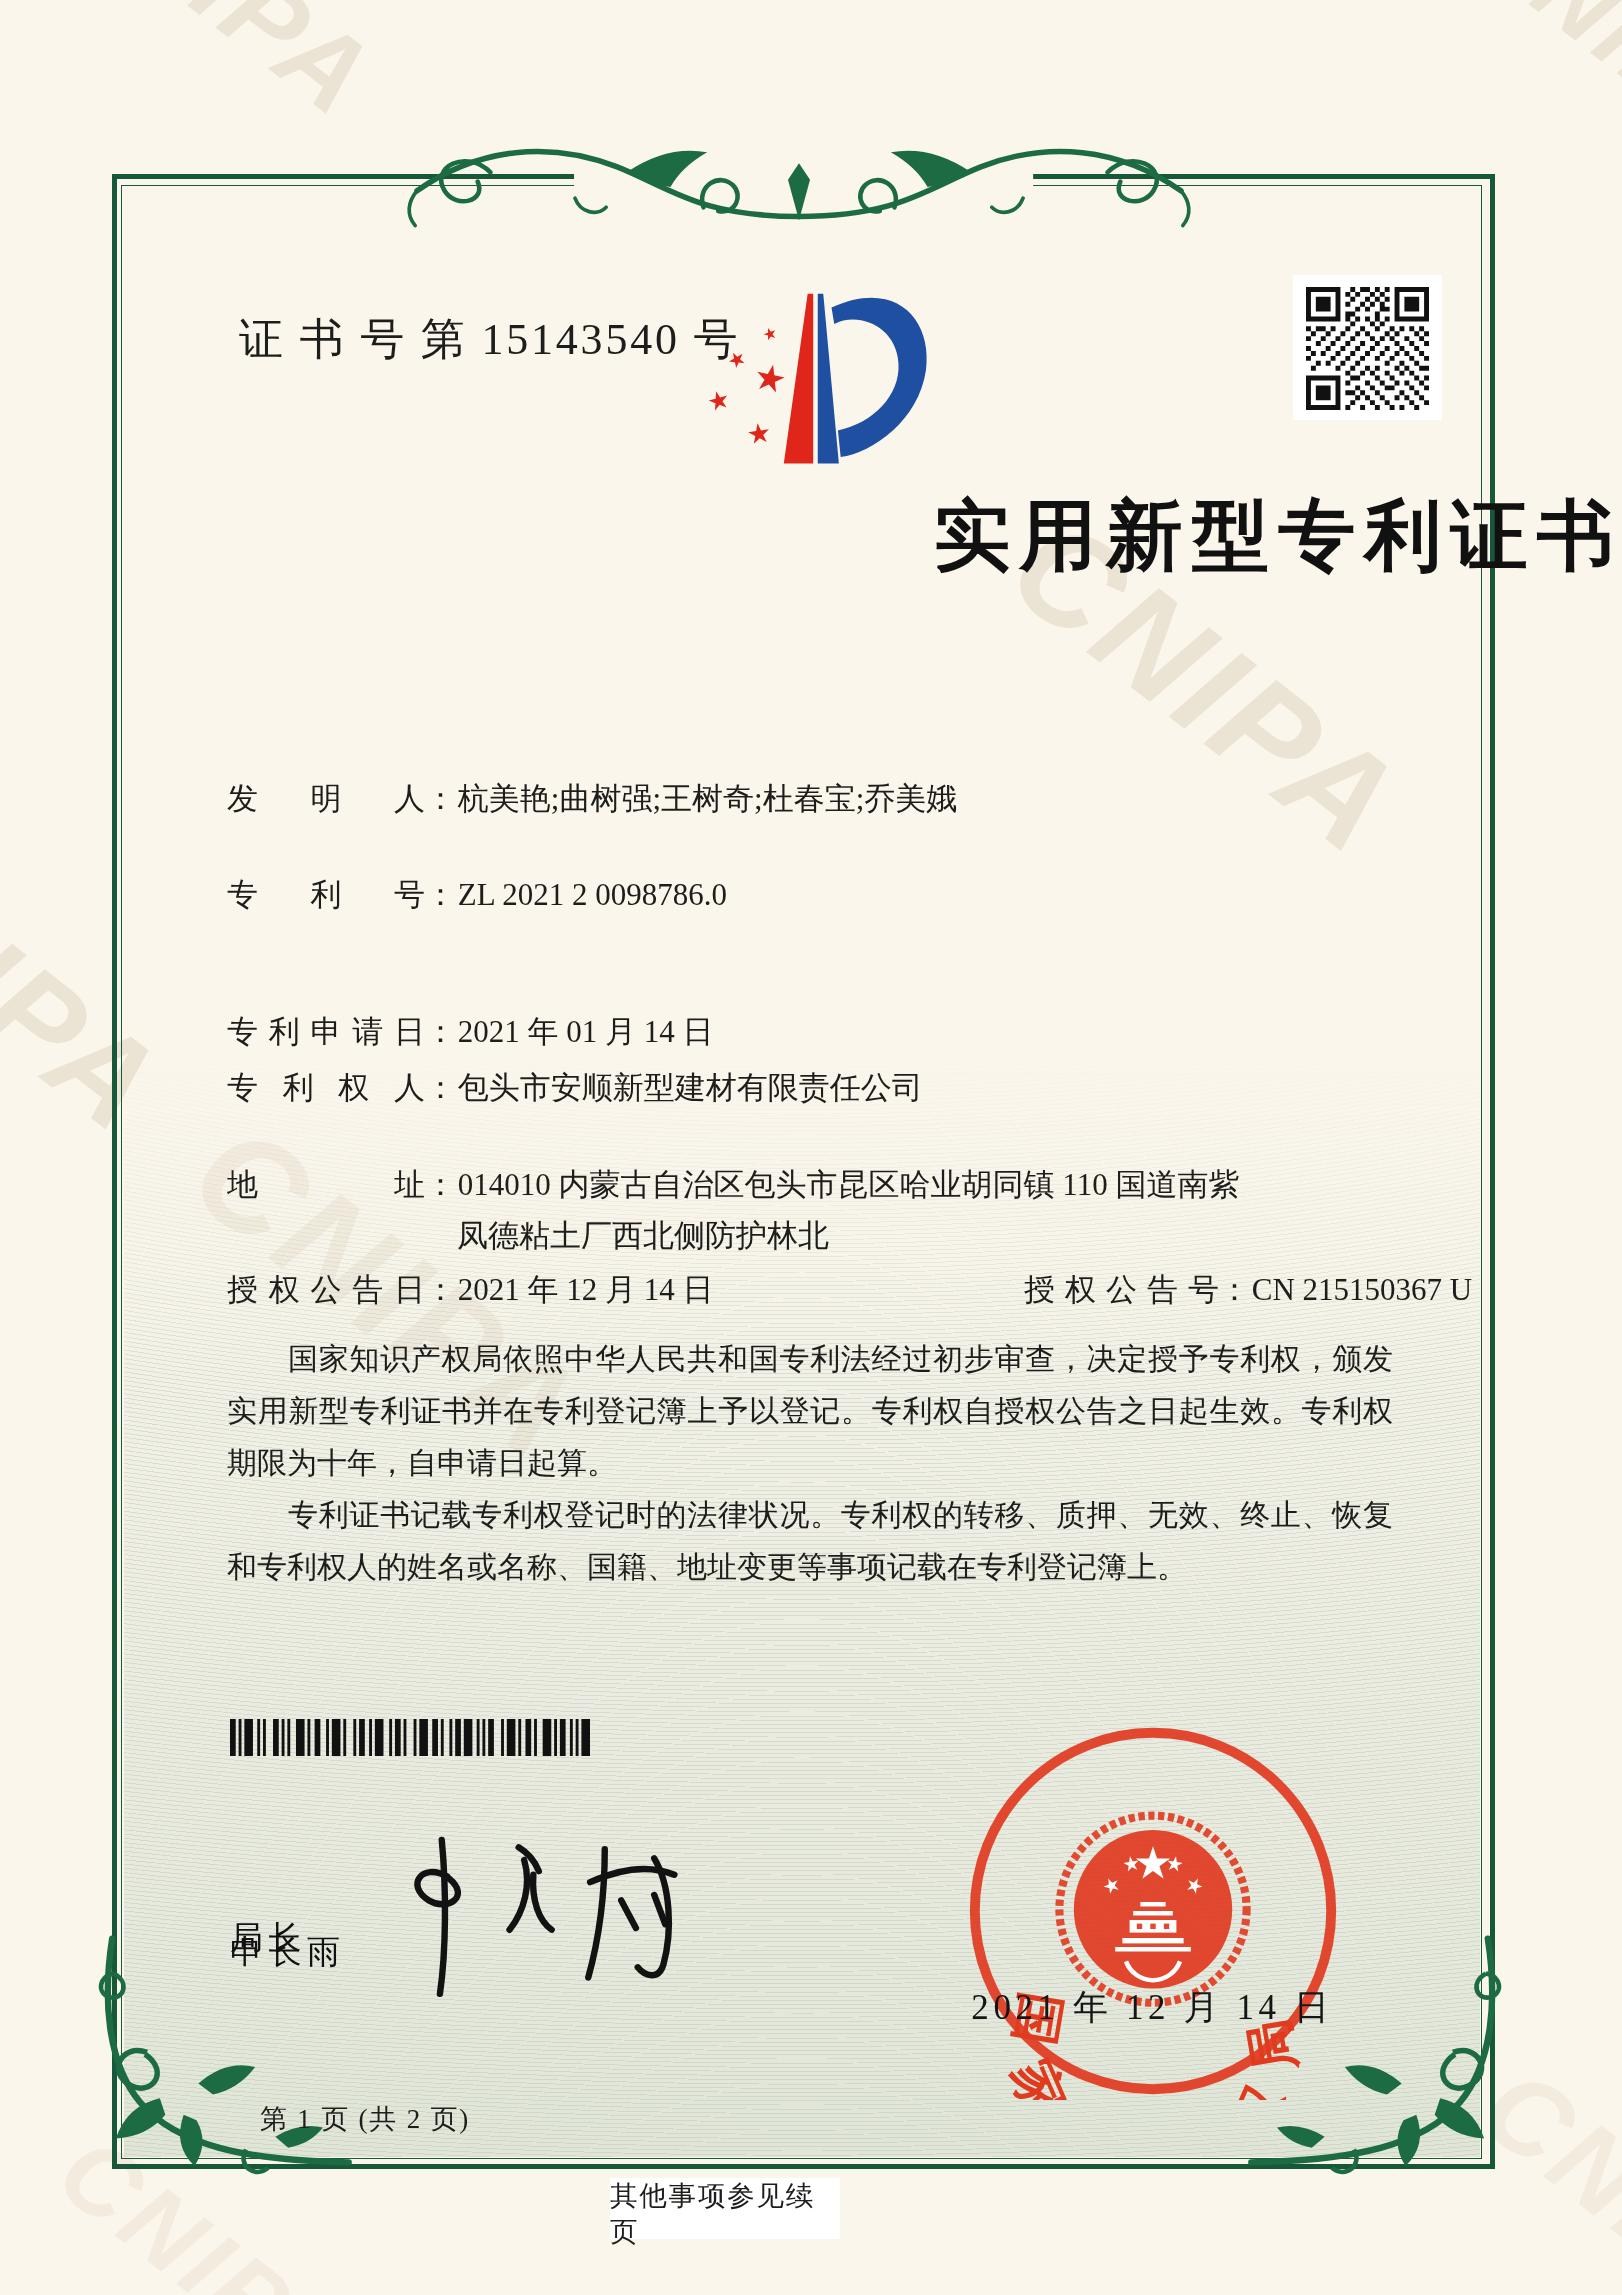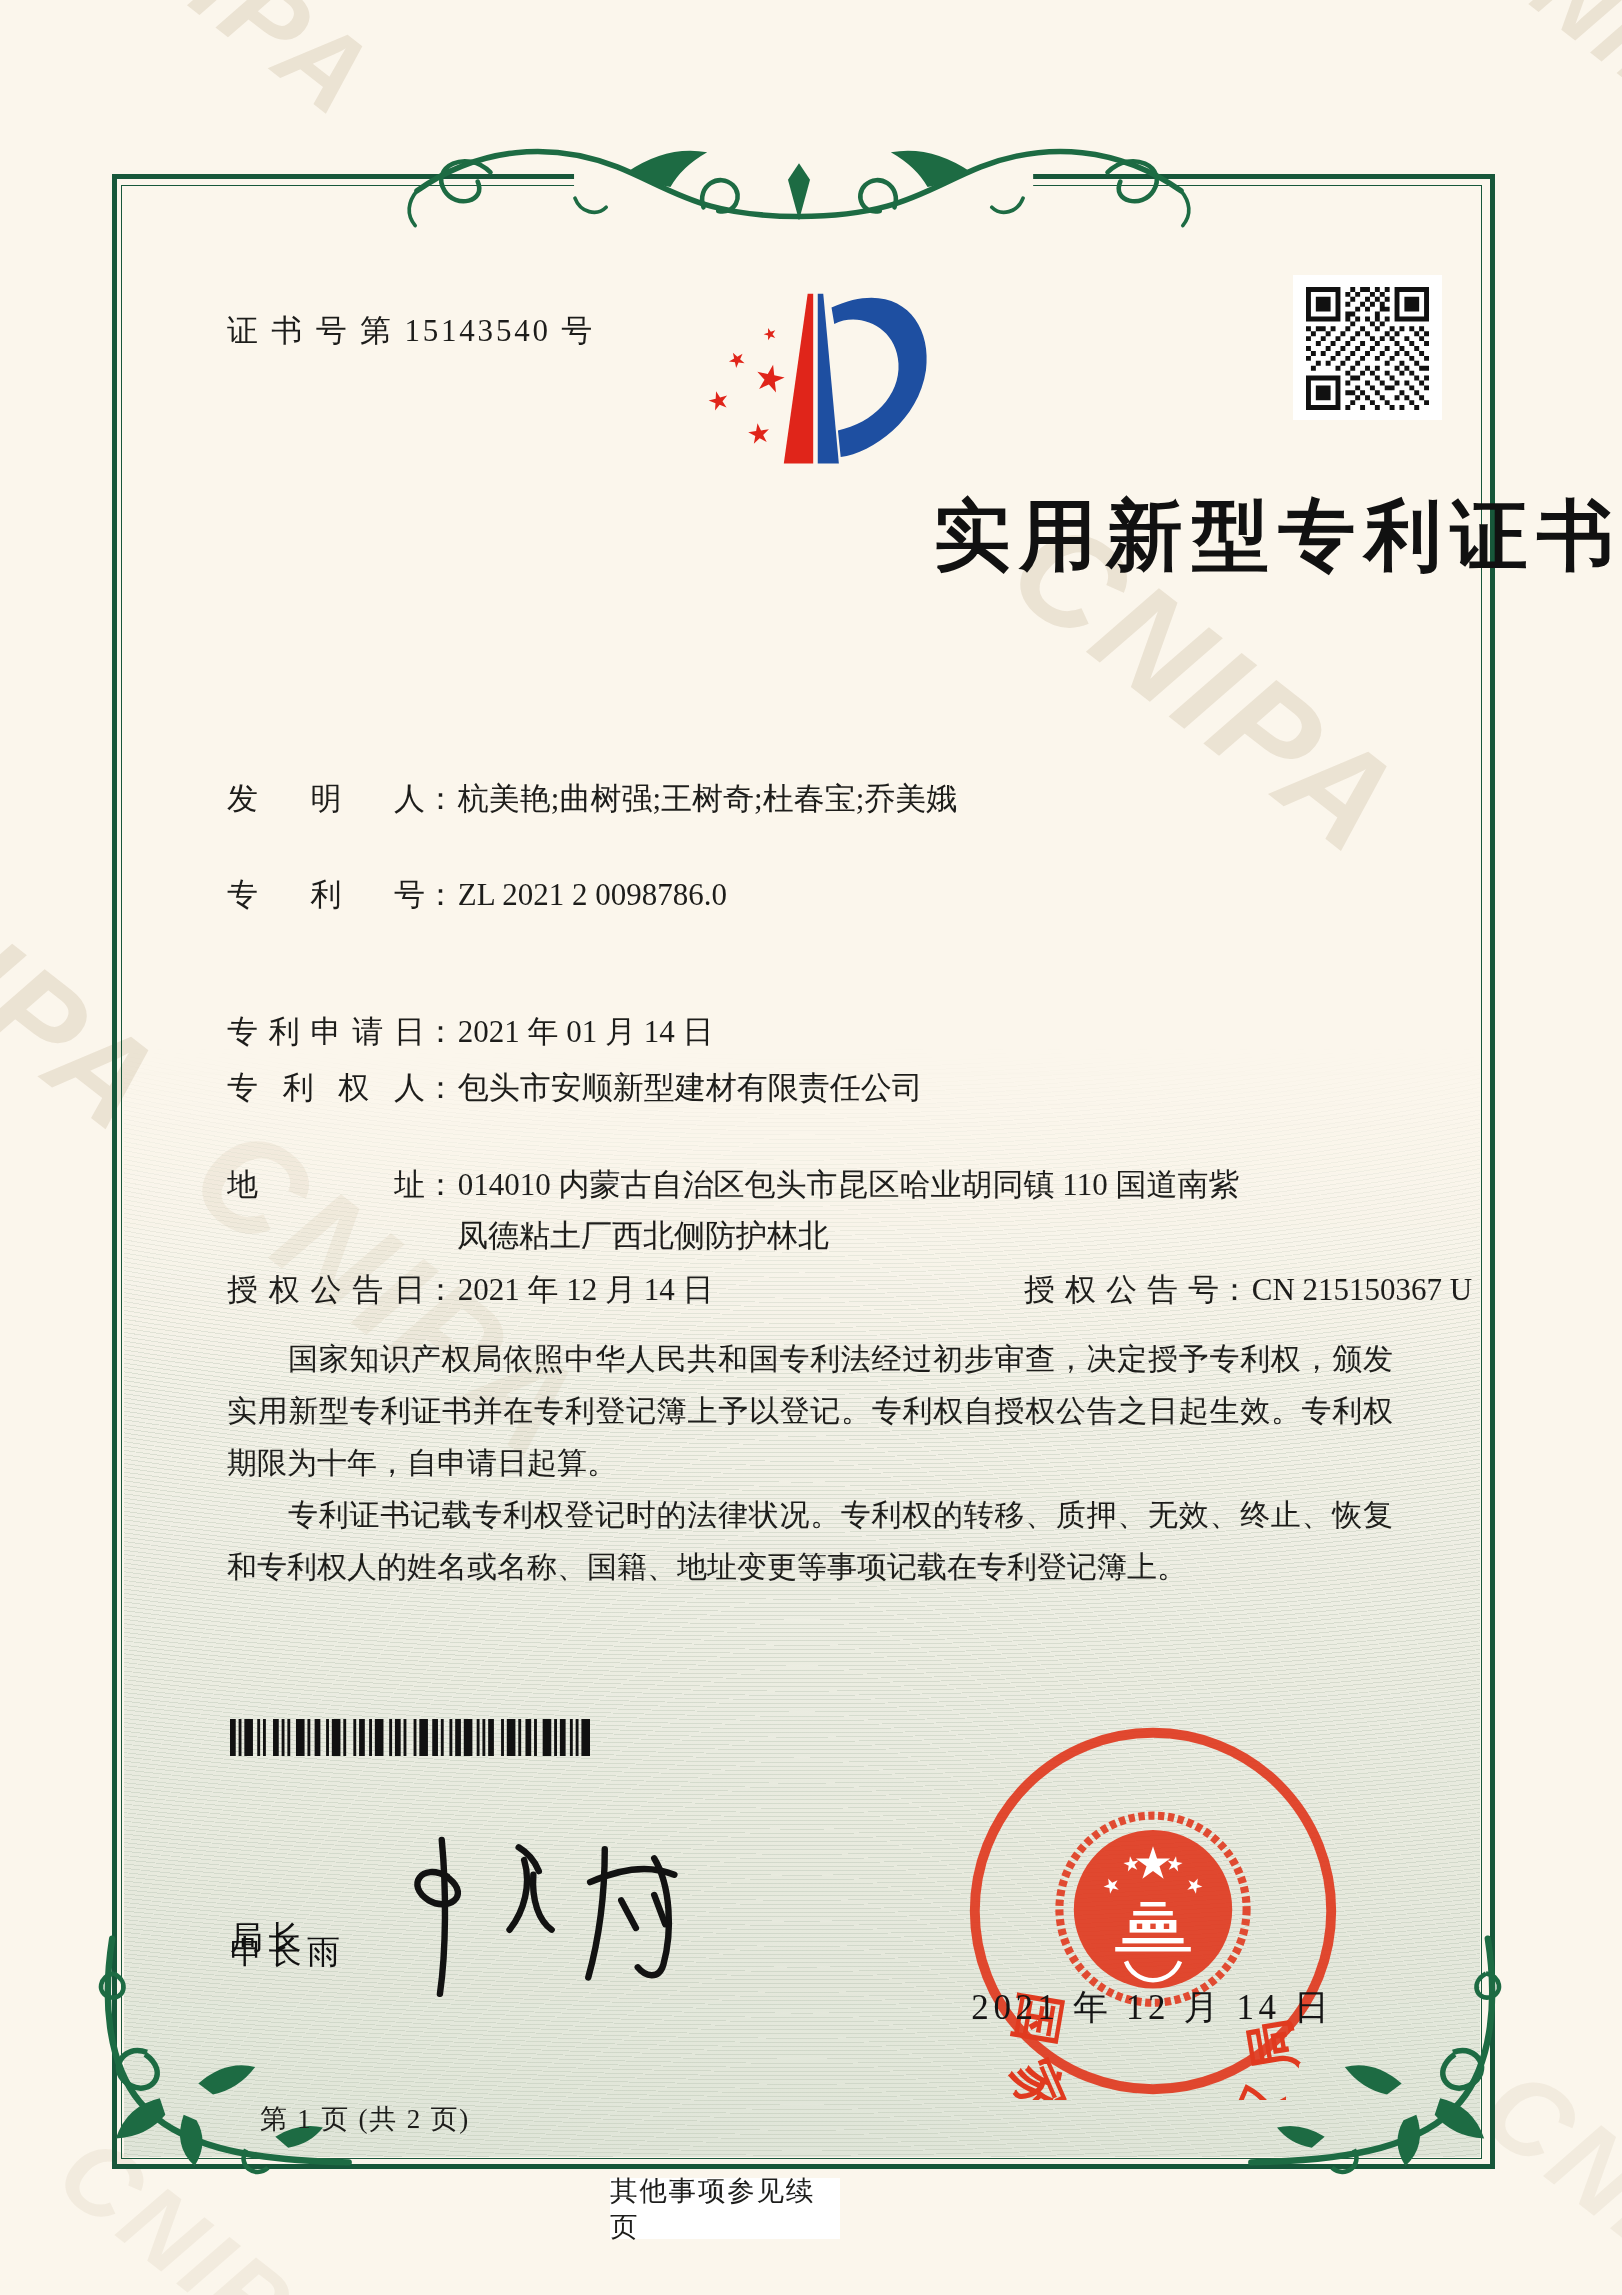--- a/index.html
+++ b/index.html
@@ -27,21 +27,21 @@
     mask-image:linear-gradient(180deg, transparent 0%, #000 30%);}
 
   
   .frame-outer{position:absolute;left:112px;top:174px;right:128px;bottom:127px;
       border:5.5px solid var(--green);z-index:2;}
   .frame-inner{position:absolute;left:121px;top:185px;right:141px;bottom:137px;
       border:1.8px solid var(--green);z-index:2;}
 
   .orn{position:absolute;z-index:3;}
 
-  .cert-no{position:absolute;left:227px;top:310px;font-size:31px;color:var(--ink);
+  .cert-no{position:absolute;left:239px;top:310px;font-size:44px;color:var(--ink);
       letter-spacing:2.8px;z-index:4;}
   .doc-title{position:absolute;left:0;top:485px;width:100%;text-align:right;
       font-size:77px;font-weight:700;letter-spacing:9.2px;color:#111;z-index:4;}
 
   .logo{position:absolute;left:691px;top:269px;z-index:4;}
   .qr-box{position:absolute;left:1293px;top:275px;width:149px;height:145px;background:#fff;z-index:4;}
   .qr-box svg{position:absolute;left:13px;top:12px;}
 
   .row{position:absolute;left:227px;font-size:31px;color:var(--ink);z-index:4;white-space:nowrap;}
   .lbl{display:inline-block;width:198px;text-align:justify;text-align-last:justify;vertical-align:bottom;}
@@ -59,21 +59,21 @@
   .sig{position:absolute;left:390px;top:1829px;z-index:5;}
 
   .seal{position:absolute;left:964px;top:1722px;z-index:5;}
   .seal-date{position:absolute;left:955px;top:1984px;width:395px;text-align:center;
       font-size:35px;letter-spacing:4.6px;color:#151515;z-index:6;}
 
   .page-num{position:absolute;left:260px;top:2101px;width:918px;text-align:left;
       font-size:27px;color:var(--ink);letter-spacing:1.8px;z-index:4;}
 
   .note-box{position:absolute;left:610px;top:2178px;width:230px;height:61px;background:#fff;
-      display:flex;align-items:center;justify-content:center;z-index:5;}
+      display:flex;justify-content:center;z-index:5;}
   .note-box span{font-size:27.5px;letter-spacing:1.8px;color:var(--ink);}
 </style>
 </head>
 <body>
 
 <div class="page">
 
   <div class="wm" style="left:37px;top:-83px;font-size:110px;">CNIPA</div>
   <div class="wm" style="left:1451px;top:-27.5px;font-size:101px;">CNIPA</div>
   <div class="wm" style="left:983px;top:606px;font-size:138px;">CNIPA</div>

